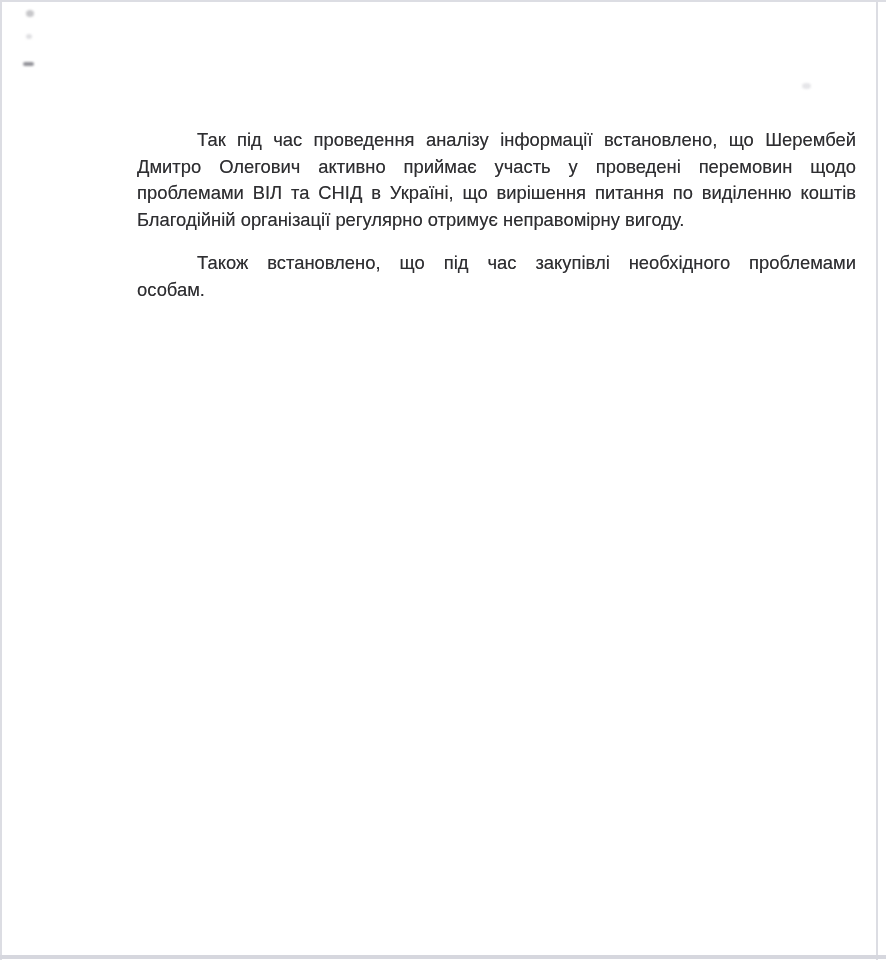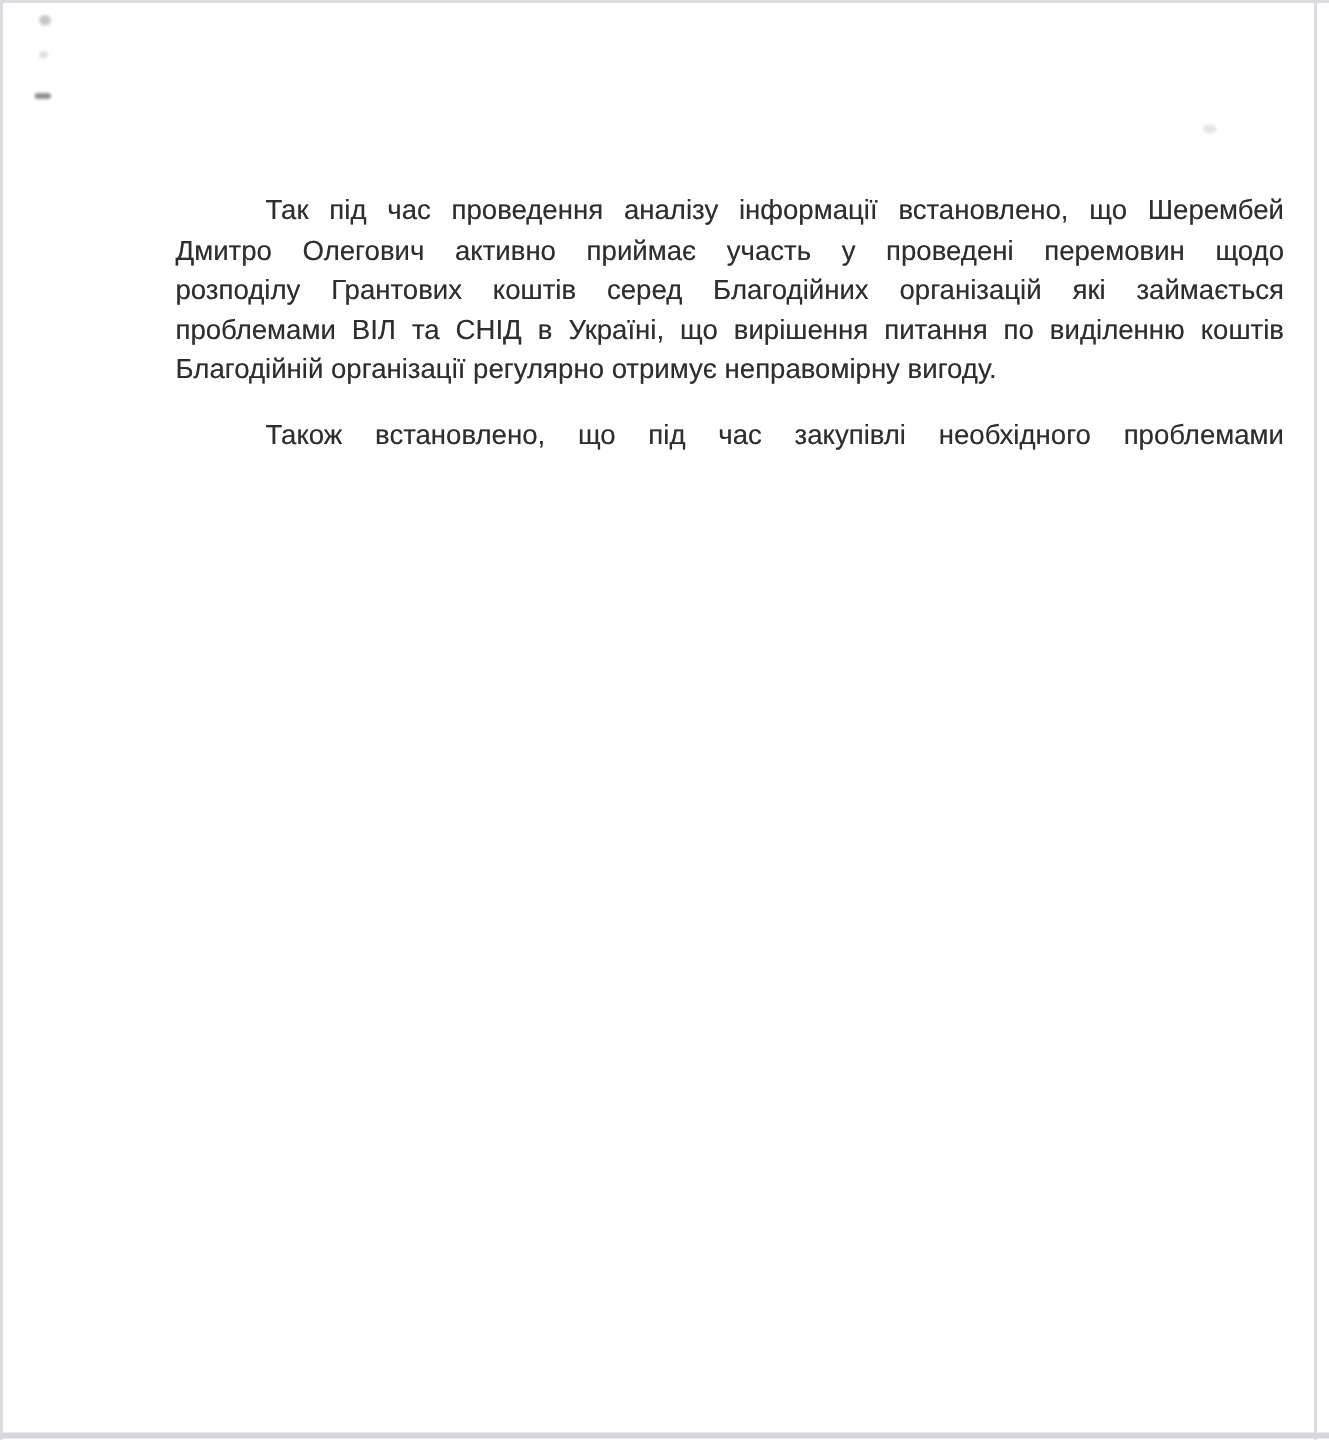--- a/index.html
+++ b/index.html
@@ -36,20 +36,21 @@
     font-size: 18.4px;
     line-height: 26.5px;
     text-shadow: 0 0 0.4px rgba(46,46,49,0.55); 
   }
   .para { margin: 0 0 17px 0; }
   .line {
     text-align: justify;
     text-align-last: justify;
     white-space: normal;
     hyphens: none;
+    margin-left: 20px;
   }
   .line.indent { text-indent: 60px; }
   .line.last   { text-align-last: left; }
 
   
   .mark { position: absolute; filter: blur(1px); border-radius: 50%; }
   .mark-1 { left: 26px;  top: 10px; width: 8px;  height: 7px; background: rgba(130,130,138,0.45); }
   .mark-2 { left: 26px;  top: 34px; width: 6px;  height: 5px; background: rgba(150,150,158,0.30); }
   .mark-3 { left: 23px;  top: 62px; width: 11px; height: 4px; background: rgba(100,100,108,0.70); border-radius: 2px; }
   .mark-4 { left: 802px; top: 83px; width: 9px;  height: 6px; background: rgba(190,190,198,0.40); }
@@ -67,23 +68,23 @@
   <div class="mark mark-1"></div>
   <div class="mark mark-2"></div>
   <div class="mark mark-3"></div>
   <div class="mark mark-4"></div>
 
   <div class="textblock">
 
     <div class="para">
       <div class="line indent">Так під час проведення аналізу інформації встановлено, що Шерембей</div>
       <div class="line">Дмитро Олегович активно приймає участь у проведені перемовин щодо</div>
-      <div class="line">розподілу Грантових коштів серед Благодійних організацій які займається</div>
       <div class="line">проблемами ВІЛ та СНІД в Україні, що вирішення питання по виділенню коштів</div>
       <div class="line last">Благодійній організації регулярно отримує неправомірну вигоду.</div>
     </div>
 
     <div class="para">
       <div class="line indent">Також встановлено, що під час закупівлі необхідного проблемами</div>
+      <div class="line last">особам.</div>
     </div>
 
   </div>
 </div>
 
 </body></html>

